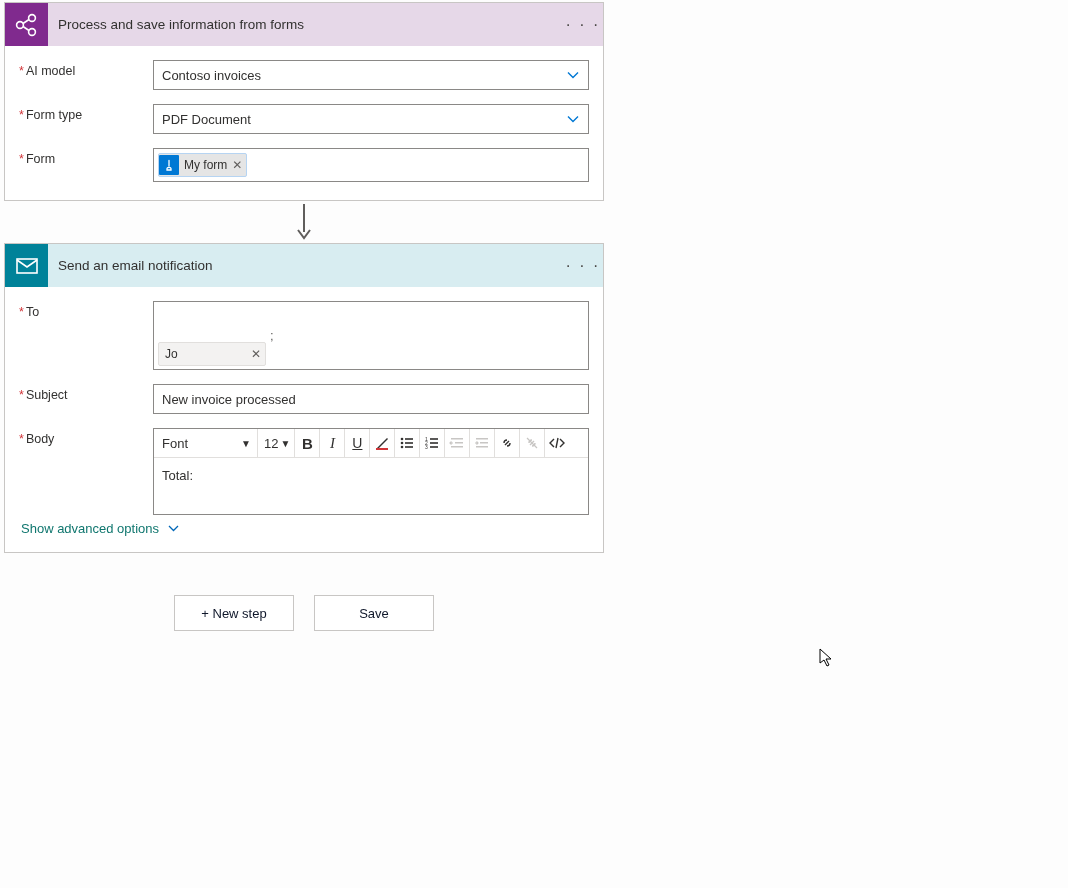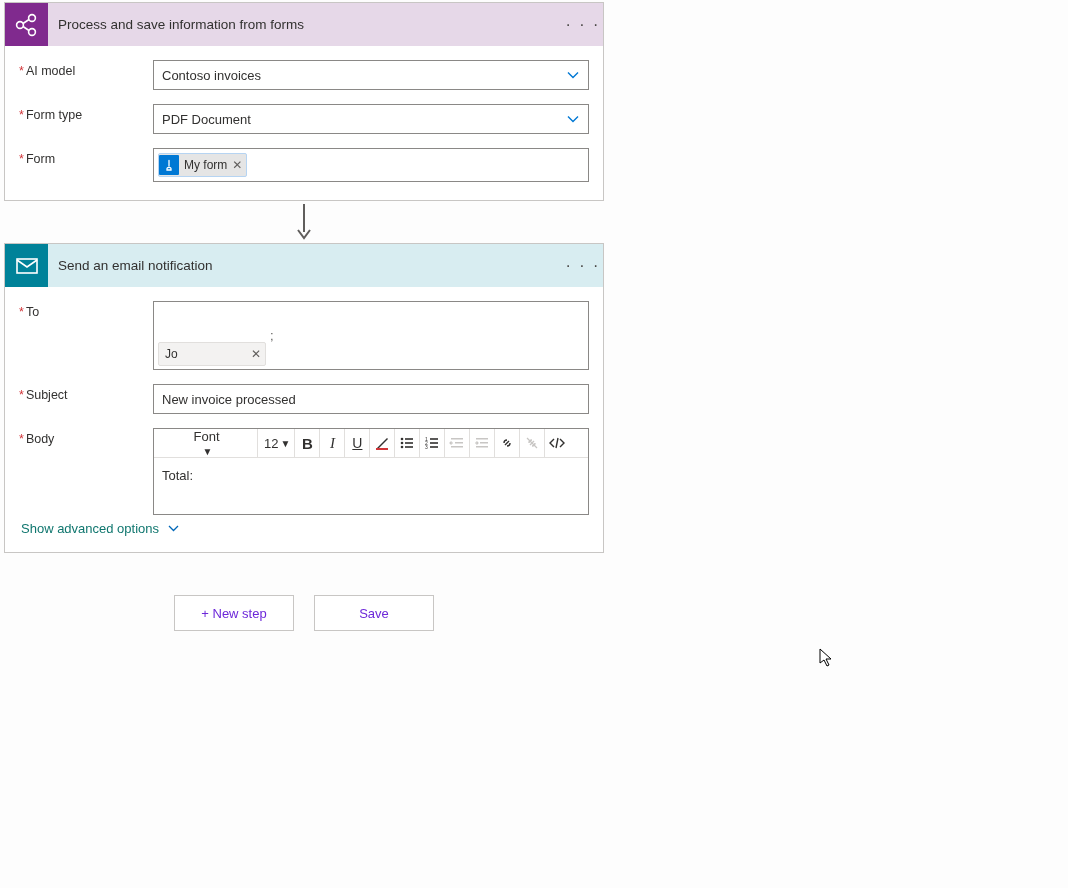--- a/index.html
+++ b/index.html
@@ -27,34 +27,34 @@
   .tokenbox{border:1px solid #8a8886;min-height:28px;display:flex;align-items:center;padding:2px 4px;background:#fff;}
   .token{display:inline-flex;align-items:center;background:#e5e5e5;border:1px solid #b6d4f2;border-radius:2px;height:22px;padding:0 4px 0 0;font-size:12px;}
   .token-ico{width:20px;height:20px;background:#0078d4;color:#fff;display:flex;align-items:center;justify-content:center;margin-right:5px;border-radius:1px;}
   .token-x{margin-left:5px;color:#605e5c;cursor:pointer;}
   .token-plain{display:inline-flex;align-items:center;background:#f3f2f1;border:1px solid #e1dfdd;border-radius:2px;height:22px;padding:0 4px 0 6px;font-size:12px;margin-top:37px;}
   .sep{margin-left:4px;color:#605e5c;}
   .textbox{border:1px solid #8a8886;height:28px;display:flex;align-items:center;padding:0 8px;background:#fff;}
   
   .rte{border:1px solid #8a8886;background:#fff;}
   .rte-toolbar{display:flex;align-items:center;border-bottom:1px solid #e1dfdd;height:28px;}
-  .rte-font{display:flex;align-items:center;justify-content:space-between;padding:0 6px 0 8px;width:104px;height:100%;border-right:1px solid #e1dfdd;box-sizing:border-box;flex-direction:column;}
+  .rte-font{display:flex;align-items:center;justify-content:space-between;padding:0 6px 0 8px;width:104px;height:100%;border-right:1px solid #e1dfdd;box-sizing:border-box;}
   .rte-size{display:flex;align-items:center;padding:0 4px 0 6px;height:100%;border-right:1px solid #e1dfdd;}
   .rte-btn{width:24px;height:28px;display:flex;align-items:center;justify-content:center;border-right:1px solid #e1dfdd;cursor:pointer;}
   .rte-btn.disabled{color:#c8c6c4;}
   .rte-area{padding:10px 8px;min-height:36px;font-size:13px;}
   .caret{font-size:10px;margin-left:2px;}
   
   .adv{color:#0f766e;font-size:13px;padding:0 0 16px 16px;display:inline-flex;align-items:center;cursor:pointer;}
   .adv .chev{margin-left:8px;color:#0067b8;}
   
   .connector{width:600px;height:42px;display:flex;align-items:center;justify-content:center;}
   
   .btnrow{width:600px;display:flex;justify-content:center;gap:20px;margin-top:42px;}
-  .btn{border:1px solid #c8c6c4;background:#fff;height:34px;min-width:118px;display:flex;align-items:center;justify-content:center;font-size:13px;color:#6d28d9;cursor:pointer;}
+  .btn{border:1px solid #c8c6c4;background:#fff;height:34px;min-width:118px;display:flex;align-items:center;justify-content:center;font-size:13px;color:#0f172a;cursor:pointer;}
   
   .cursor{position:absolute;left:819px;top:648px;pointer-events:none;}
   svg{display:block;}
 </style>
 </head>
 <body>
 
 <div class="canvas">
 
   <div class="card">

